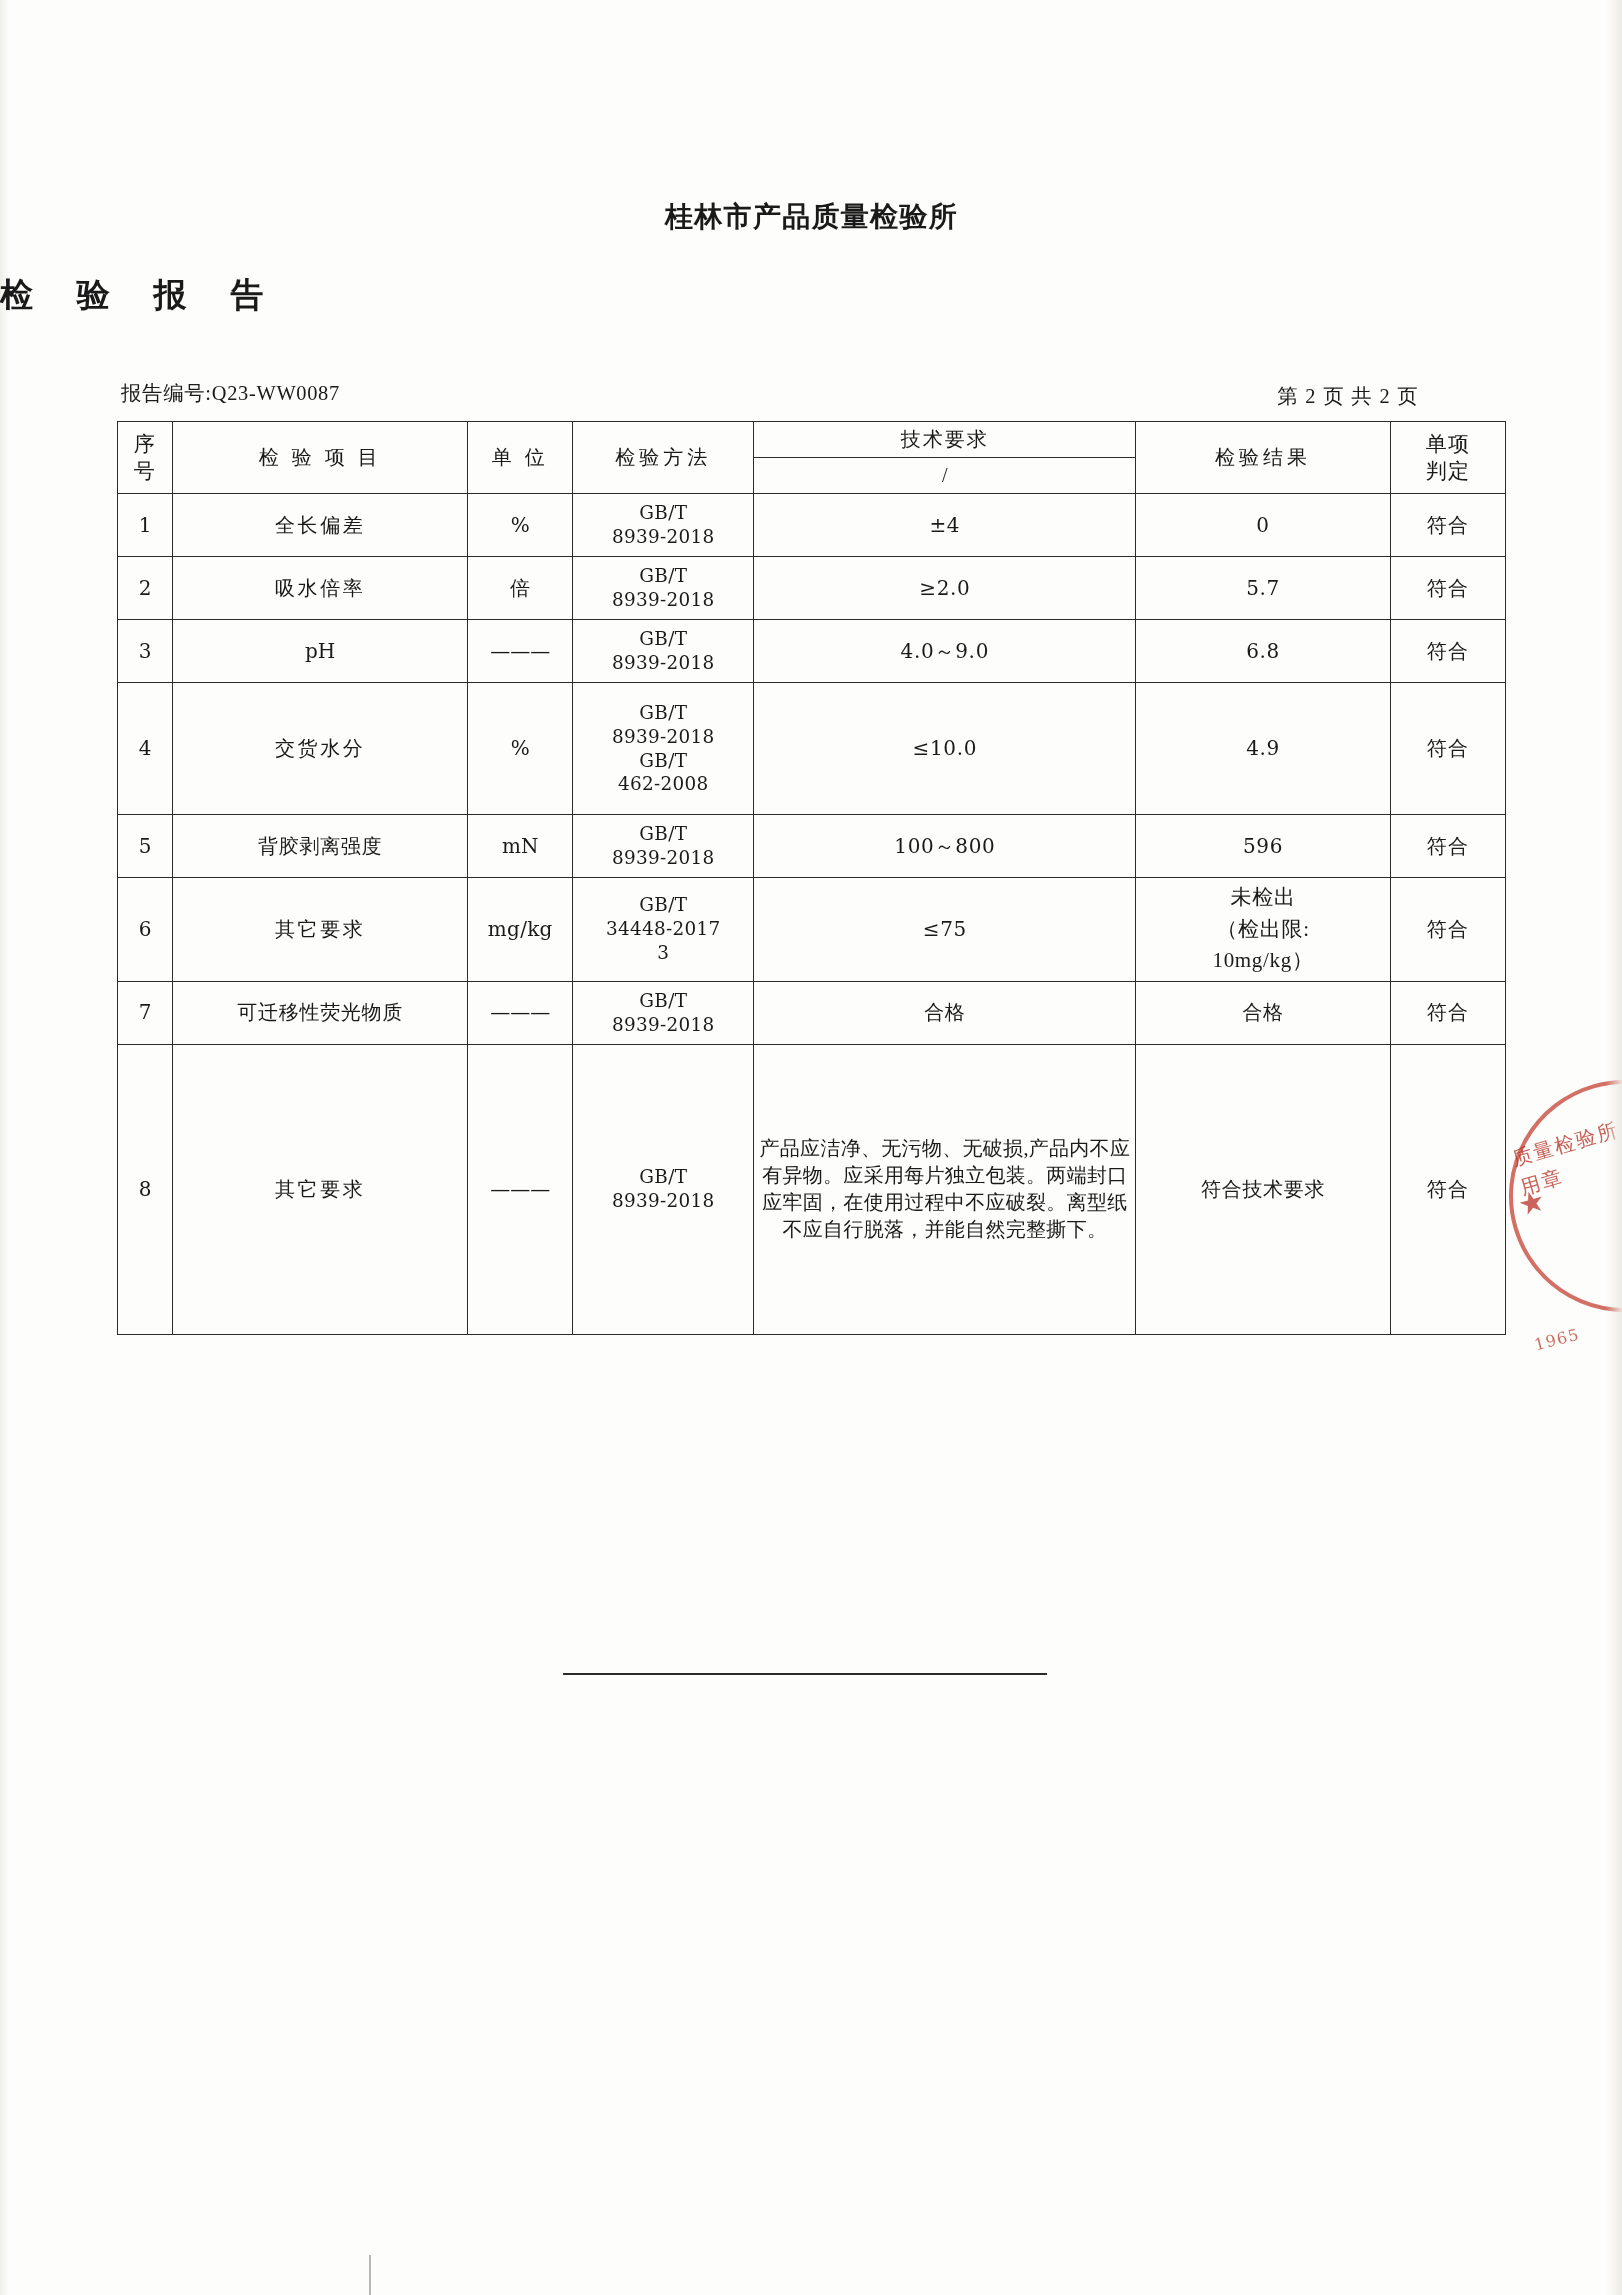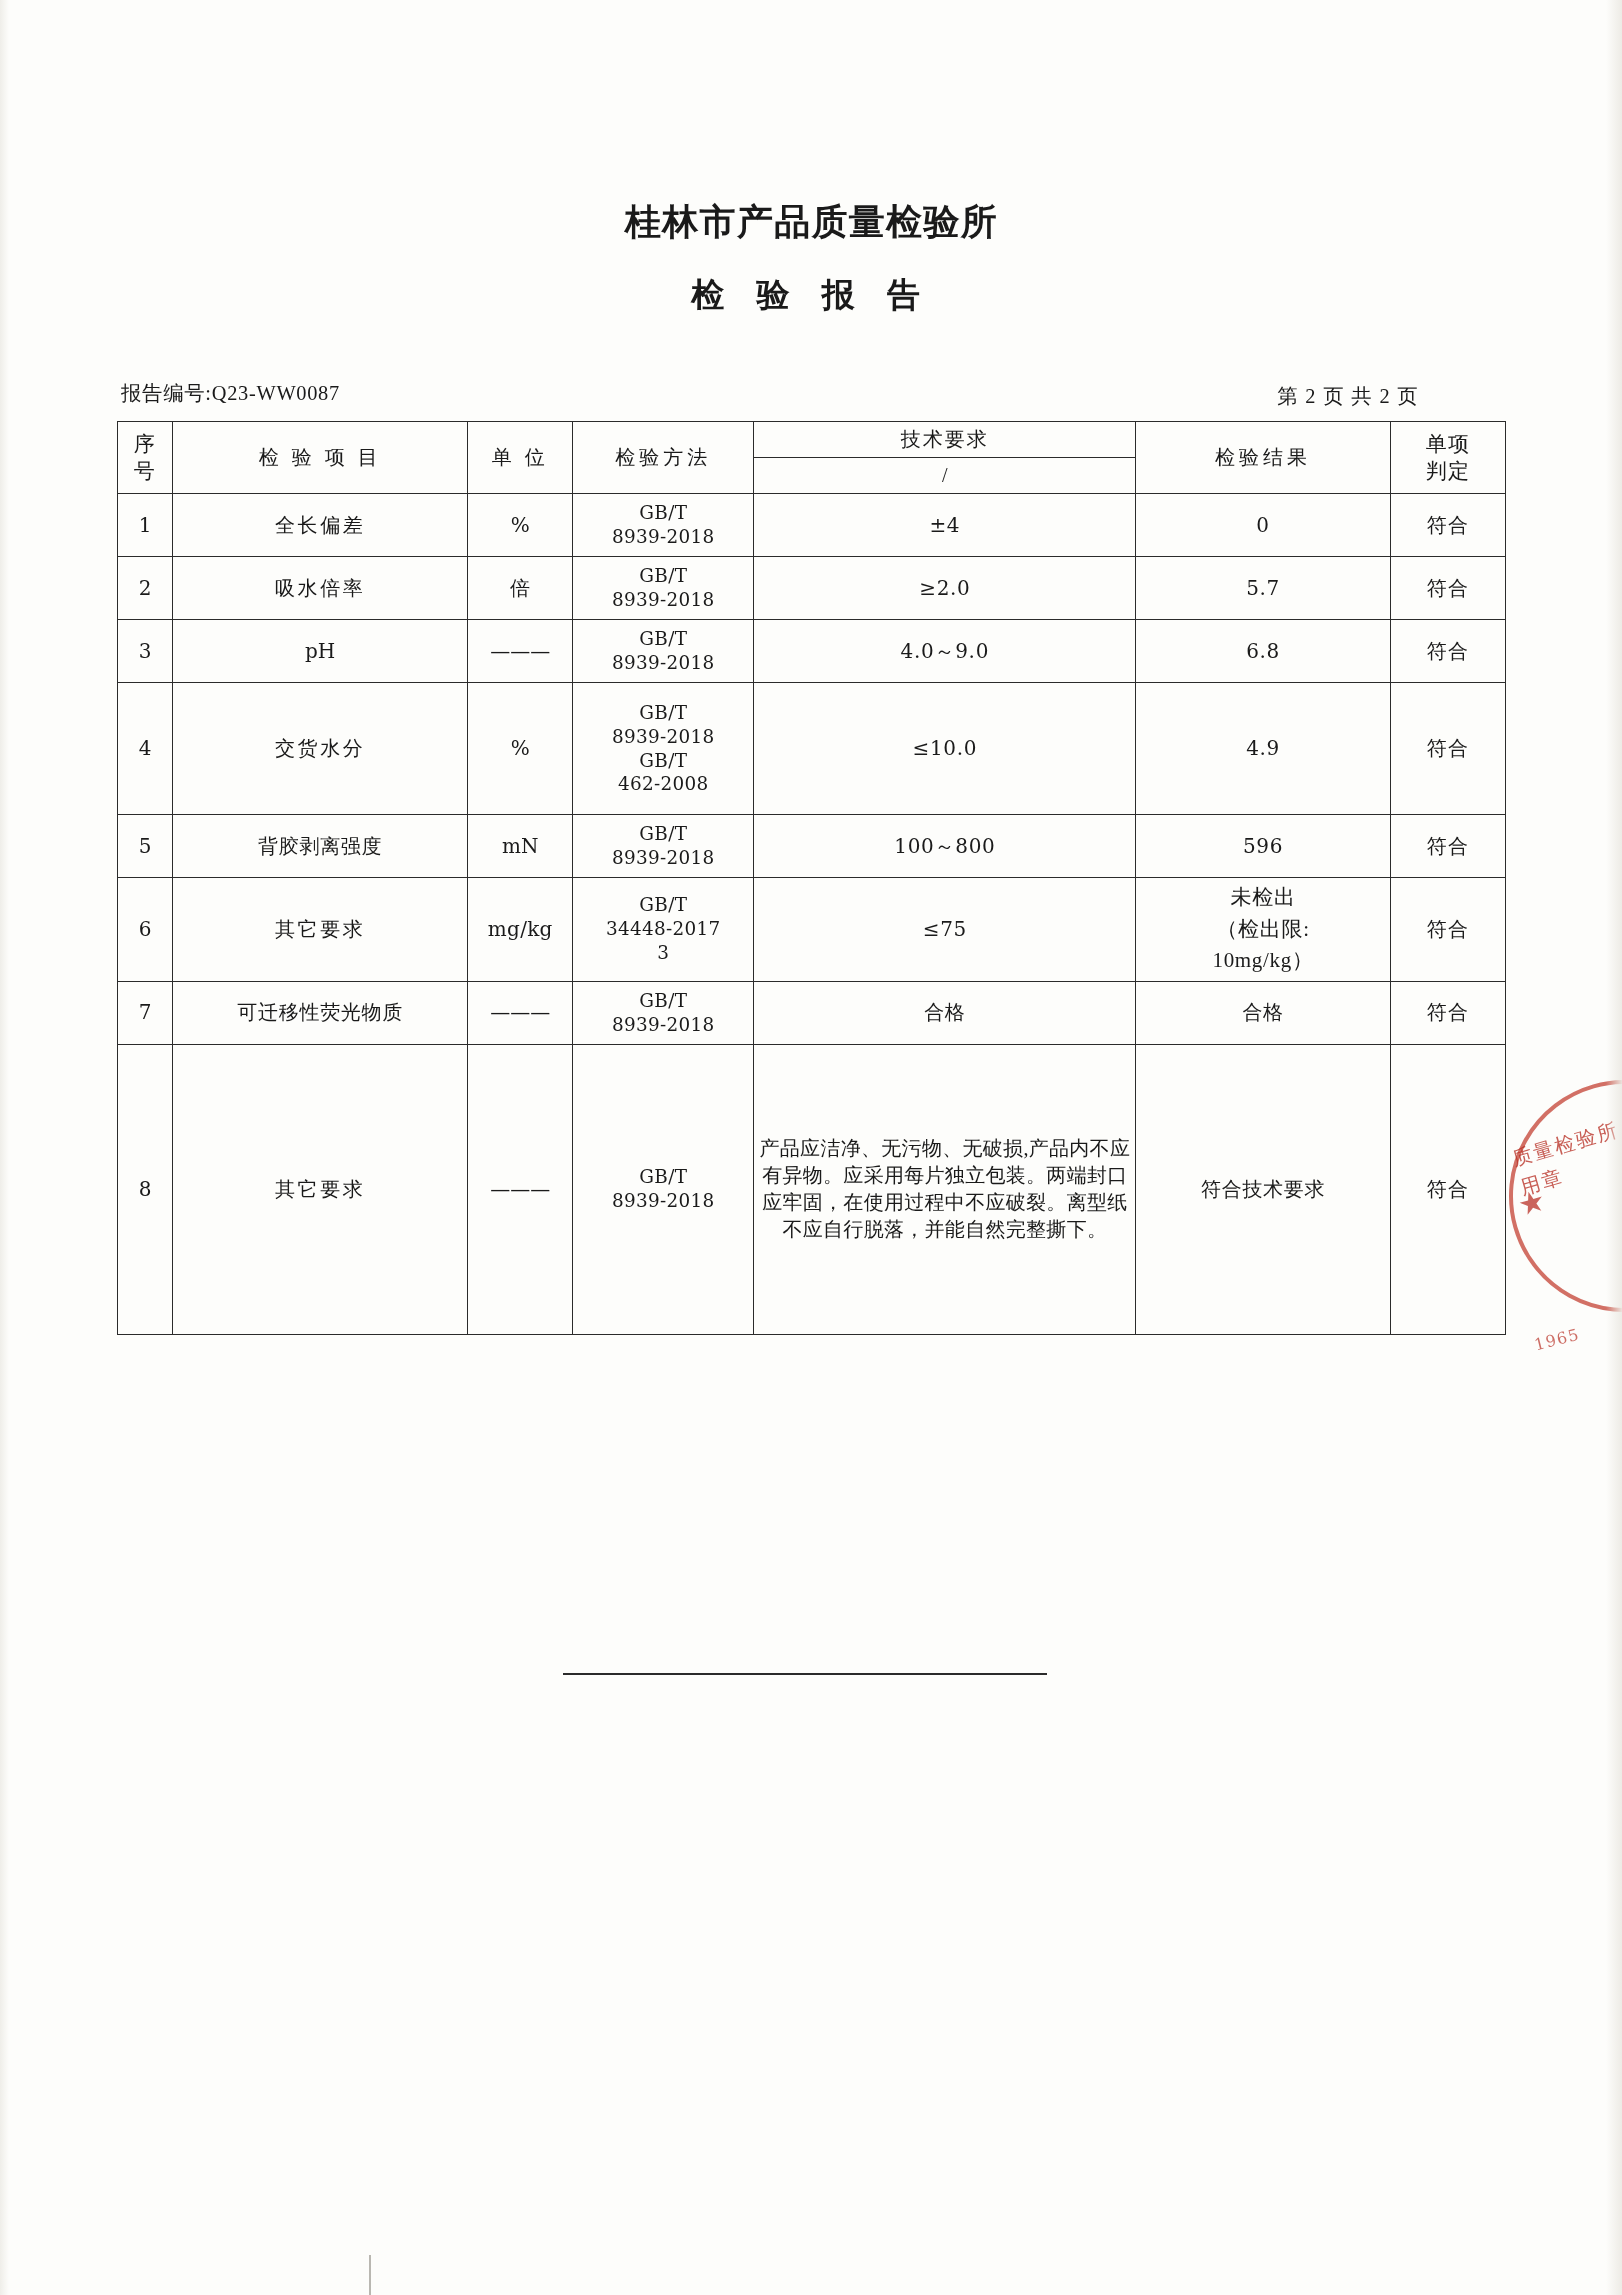--- a/index.html
+++ b/index.html
@@ -36,35 +36,34 @@
     width: 17px;
     background: linear-gradient(to left, #eceae4, rgba(255,255,255,0));
     pointer-events: none;
   }
   .doc-title {
     position: absolute;
     top: 198px;
     left: 0;
     width: 100%;
     text-align: center;
-    font-size: 36px;
+    font-size: 28px;
     font-weight: bold;
     letter-spacing: 1.3px;
     font-family: "DejaVu Serif", serif;
   }
   .doc-subtitle {
     position: absolute;
     top: 273px;
     left: 0;
     width: 100%;
-    text-align: center;
     font-size: 33px;
     font-weight: bold;
     letter-spacing: 12px;
-    font-family: Liberation Serif, serif;
+    font-family: Liberation Mono, monospace;
   }
   .report-no {
     position: absolute;
     top: 367px;
     left: 121px;
     font-size: 20.4px;
     letter-spacing: 0.7px;
     margin-top: 12px;
   }
   .page-no {

